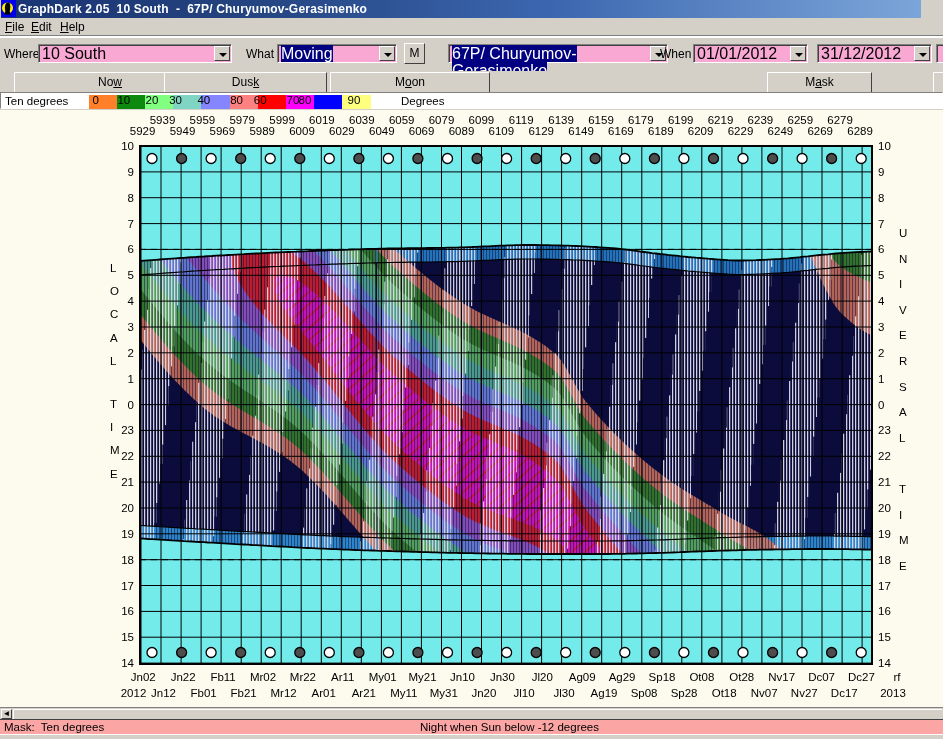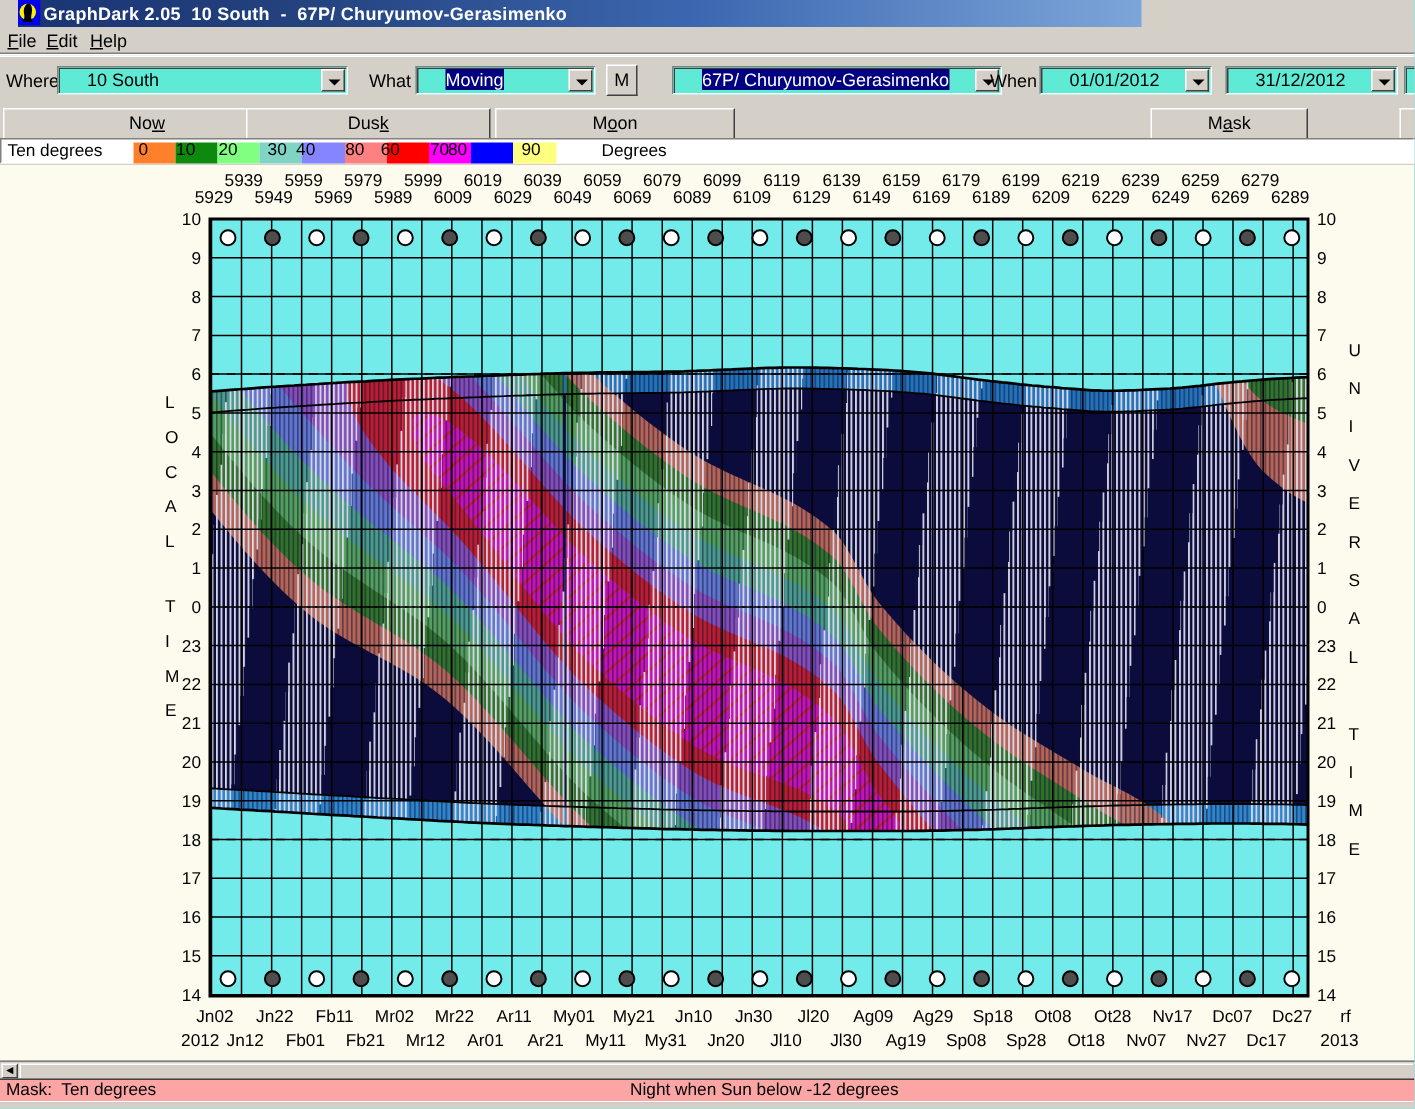--- a/index.html
+++ b/index.html
@@ -1,22 +1,22 @@
 <!DOCTYPE html>
 <html><head><meta charset="utf-8"><style>
 *{margin:0;padding:0;box-sizing:border-box}
 body{width:943px;height:739px;overflow:hidden;font-family:"Liberation Sans",sans-serif;background:#d4d0c8;position:relative}
 .btn{position:absolute;height:21px;background:#d4d0c8;border-top:1.5px solid #fff;border-left:1.5px solid #fff;border-right:1.5px solid #404040;border-bottom:1.5px solid #404040;font-size:12px;text-align:center;line-height:19px}
-.combo{position:absolute;height:19px;background:#5eead4;border:1px solid;border-color:#808080 #fff #fff #808080;box-shadow:inset 1px 1px 0 #404040;font-size:12px;line-height:17px;padding-left:19px}
+.combo{position:absolute;height:19px;background:#f9a8d4;border:1px solid;border-color:#808080 #fff #fff #808080;box-shadow:inset 1px 1px 0 #404040;font-size:16px;line-height:17px;padding-left:3px}
 .da{position:absolute;right:1px;top:1px;width:16px;height:15px;background:#d4d0c8;border-top:1px solid #fff;border-left:1px solid #fff;border-right:1px solid #404040;border-bottom:1px solid #404040}
 .da:after{content:"";position:absolute;left:4px;top:6px;border:4px solid transparent;border-top:4px solid #000}
 u{text-decoration:underline}
 </style></head><body>
 
-<div style="position:absolute;left:12px;top:0;width:749px;height:18px;background:linear-gradient(90deg,#1a3473 0%,#23427e 25%,#3c67b0 60%,#7ca6d9 100%)">
+<div style="position:absolute;left:1px;top:0;width:920px;height:18px;background:linear-gradient(90deg,#1a3473 0%,#23427e 25%,#3c67b0 60%,#7ca6d9 100%)">
  <svg width="15" height="17" style="position:absolute;left:0;top:0" viewBox="0 0 15 17">
       <rect width="15" height="17" fill="#0000ee"></rect>
       <circle cx="6.5" cy="8" r="5.5" fill="#ffee00"></circle>
       <path d="M6 2.5c-1.8 1.5-2.5 4-2 6.5.4 2 .5 3-.5 4.5h6c-1-1.5-.8-2.5-.4-4.5.5-2.5.3-5-1.1-6.5z" fill="#000"></path>
       <path d="M4 13h5l1 1.6H3z" fill="#000"></path>
     </svg>
  <span style="position:absolute;left:17px;top:2px;color:#fff;font-size:12px;font-weight:bold;letter-spacing:0.2px">GraphDark 2.05&nbsp; 10 South&nbsp; -&nbsp; 67P/ Churyumov-Gerasimenko</span>
 </div>
 
 <div style="position:absolute;left:0;top:18px;width:943px;height:17px;background:#d4d0c8;font-size:12px">
@@ -33,21 +33,21 @@
  <div class="combo" style="left:277px;top:6px;width:120px"><span style="background:#000080;color:#fff">Moving</span><span class="da"></span></div>
  <div class="btn" style="left:404px;top:5px;width:21px;height:21px">M</div>
  <div class="combo" style="left:448px;top:6px;width:220px"><span style="background:#000080;color:#fff">67P/ Churyumov-Gerasimenko</span><span class="da"></span></div>
  <span style="position:absolute;left:660px;top:9px;font-size:12px">When</span>
  <div class="combo" style="left:693px;top:6px;width:115px">01/01/2012<span class="da"></span></div>
  <div class="combo" style="left:817px;top:6px;width:115px">31/12/2012<span class="da"></span></div>
  <div class="combo" style="left:936px;top:6px;width:10px"></div>
 </div>
 
 <div style="position:absolute;left:0;top:71px;width:943px;height:23px;background:#d4d0c8">
- <div class="btn" style="left:2px;top:1px;width:192px">No<u>w</u></div>
+ <div class="btn" style="left:14px;top:1px;width:192px">No<u>w</u></div>
  <div class="btn" style="left:164px;top:1px;width:163px">Dus<u>k</u></div>
  <div class="btn" style="left:330px;top:1px;width:160px">M<u>o</u>on</div>
  <div class="btn" style="left:767px;top:1px;width:105px">M<u>a</u>sk</div>
  <div class="btn" style="left:933px;top:1px;width:12px"></div>
 </div>
 
 <div style="position:absolute;left:0;top:92px;width:943px;height:17px;background:#ffffff;border:1px solid;border-color:#808080 #fff #fff #808080">
  <span style="position:absolute;left:4px;top:2px;font-size:11.5px">Ten degrees</span>
  <div style="position:absolute;left:87.6px;top:2px;width:28.2px;height:14px;background:#ff7f2a"></div>
     <div style="position:absolute;left:115.8px;top:2px;width:28.2px;height:14px;background:#0d8a0d"></div>
@@ -55,21 +55,21 @@
     <div style="position:absolute;left:172.2px;top:2px;width:28.2px;height:14px;background:#7fd4c4"></div>
     <div style="position:absolute;left:200.4px;top:2px;width:28.2px;height:14px;background:#8585ff"></div>
     <div style="position:absolute;left:228.6px;top:2px;width:28.2px;height:14px;background:#ff8080"></div>
     <div style="position:absolute;left:256.8px;top:2px;width:28.2px;height:14px;background:#ff0000"></div>
     <div style="position:absolute;left:285px;top:2px;width:28.2px;height:14px;background:#ff00ff"></div>
     <div style="position:absolute;left:313.2px;top:2px;width:28.2px;height:14px;background:#0000ff"></div>
     <div style="position:absolute;left:341.4px;top:2px;width:28.2px;height:14px;background:#ffff7f"></div>
     <div style="position:absolute;left:83.6px;top:1px;width:22px;height:13px;font-size:11.5px;text-align:center;z-index:3">0</div>
     <div style="position:absolute;left:111.8px;top:1px;width:22px;height:13px;font-size:11.5px;text-align:center;z-index:3">10</div>
     <div style="position:absolute;left:140px;top:1px;width:22px;height:13px;font-size:11.5px;text-align:center;z-index:3">20</div>
-    <div style="position:absolute;left:168.2px;top:1px;width:22px;height:13px;font-size:11.5px;text-align:right;z-index:3">30</div>
+    <div style="position:absolute;left:168.2px;top:1px;width:22px;height:13px;font-size:11.5px;text-align:left;z-index:3">30</div>
     <div style="position:absolute;left:196.4px;top:1px;width:22px;height:13px;font-size:11.5px;text-align:left;z-index:3">40</div>
     <div style="position:absolute;left:224.6px;top:1px;width:22px;height:13px;font-size:11.5px;text-align:center;z-index:3">80</div>
     <div style="position:absolute;left:252.8px;top:1px;width:22px;height:13px;font-size:11.5px;text-align:left;z-index:3">60</div>
     <div style="position:absolute;left:281px;top:1px;width:22px;height:13px;font-size:11.5px;text-align:center;z-index:3">70</div>
     <div style="position:absolute;left:293px;top:1px;width:22px;height:13px;font-size:11.5px;text-align:center;z-index:3">80</div>
     <div style="position:absolute;left:337.4px;top:1px;width:22px;height:13px;font-size:11.5px;text-align:right;z-index:3">90</div>
  <span style="position:absolute;left:400px;top:2px;font-size:11.5px">Degrees</span>
 </div>
 
 <svg width="943" height="597" viewBox="0 110 943 597" xmlns="http://www.w3.org/2000/svg" style="position:absolute;left:0;top:110px">

